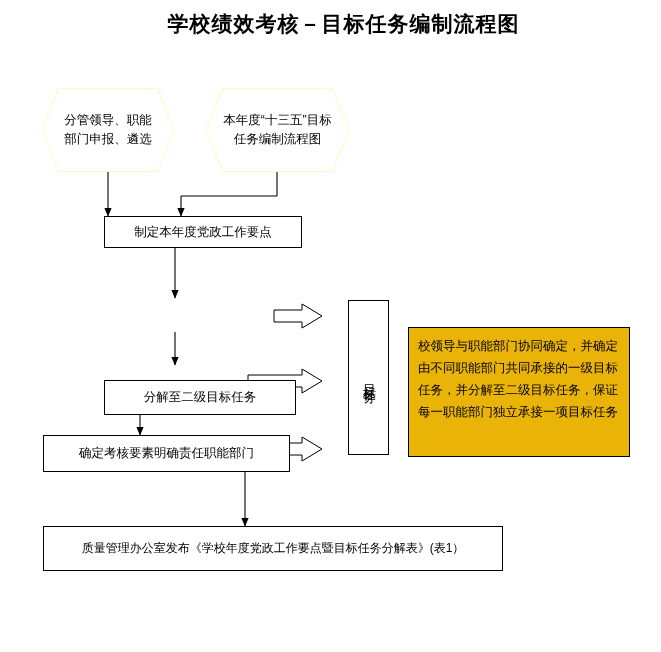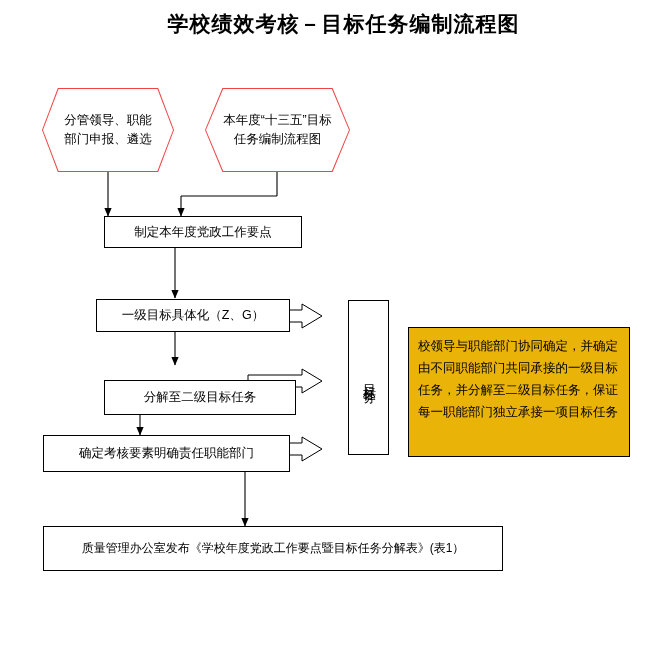--- a/index.html
+++ b/index.html
@@ -41,21 +41,21 @@
     line-height: 1.45;
     color: #000;
   }
   .box {
     border: 1px solid #000;
     background: #fff;
     margin-left: 16px;
   }
   .hexwrap {
     position: absolute;
-    background: #ef4444;
+    background: #fef9c3;
   }
   .hexinner {
     position: absolute;
     left: 1px; top: 1px; right: 1px; bottom: 1px;
     background: #fff;
     clip-path: polygon(12% 0%, 88% 0%, 100% 50%, 88% 100%, 12% 100%, 0% 50%);
     display: flex;
     align-items: center;
     justify-content: center;
     text-align: center;
@@ -141,23 +141,20 @@
   </div>
 
   <div class="hexwrap hexouter" style="left:205px; top:88px; width:145px; height:84px;">
     <div class="hexinner">本年度“十三五”目标任务编制流程图</div>
   </div>
 
   <div class="node box" style="left:88px; top:216px; width:198px; height:32px;">
     <span>制定本年度党政工作要点</span>
   </div>
 
-  <div class="node box" style="left:80px; top:299px; width:194px; height:33px;">
-    <span>一级目标具体化（Z、G）</span>
-  </div>
 
   <div class="node box" style="left:88px; top:380px; width:192px; height:35px;text-align:center;">
     <span>分解至二级目标任务</span>
   </div>
 
   <div class="node box" style="left:27px; top:435px; width:247px; height:37px;">
     <span>确定考核要素明确责任职能部门</span>
   </div>
 
   <div class="vbox" style="left:348px; top:300px; width:41px; height:155px;">

